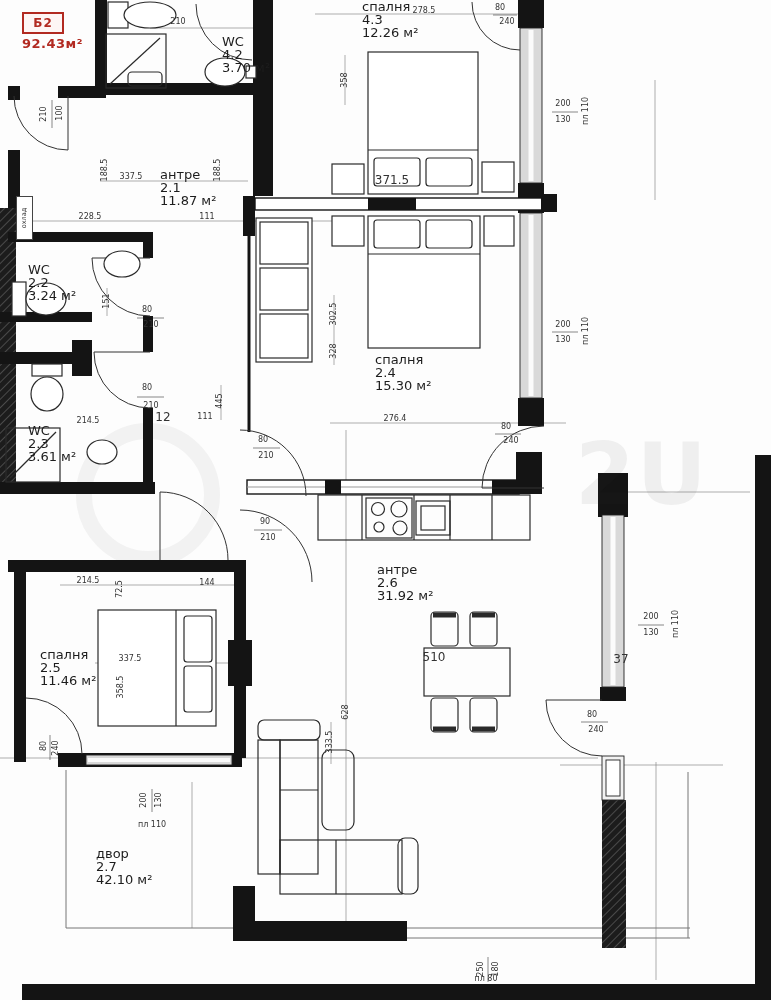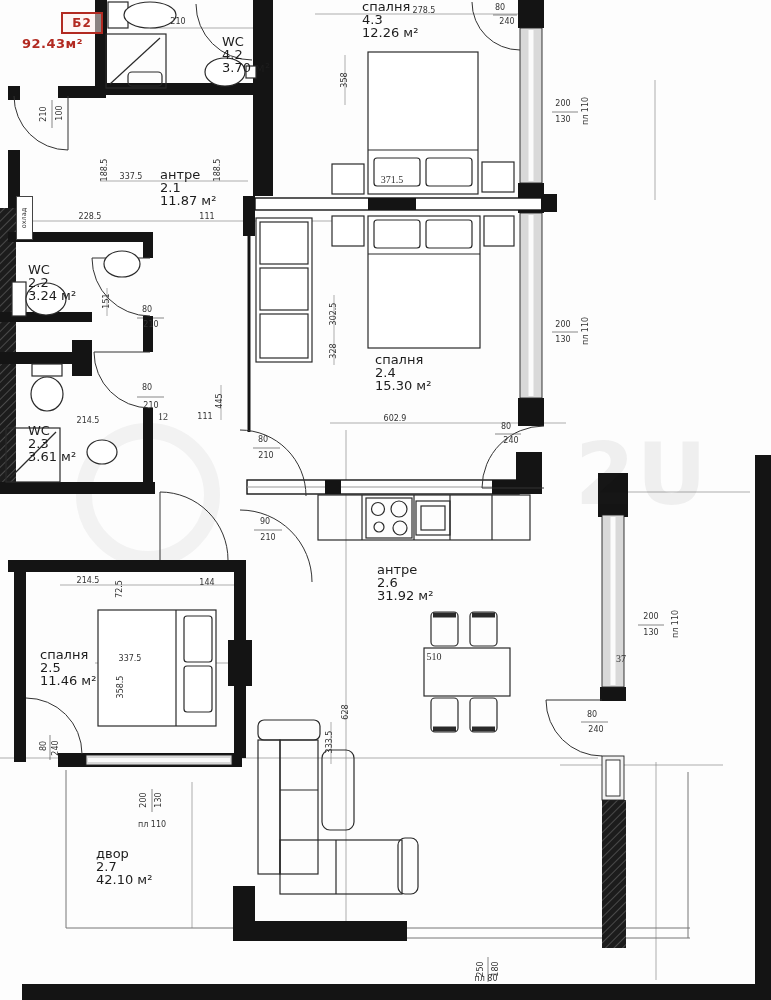--- a/index.html
+++ b/index.html
@@ -2,26 +2,26 @@
 <html><head>
 <meta charset="utf-8">
 <style>
   html,body{margin:0;padding:0;background:#fff;}
   #plan{position:relative;width:771px;height:1000px;background:#fdfdfd;overflow:hidden;
         font-family:"DejaVu Sans",sans-serif;}
   #plan svg{position:absolute;left:0;top:0;}
   .lbl{position:absolute;transform:translate(-50%,-50%);font-size:8px;color:#333;
        white-space:nowrap;line-height:8px;}
   .lbl.v{transform:translate(-50%,-50%) rotate(-90deg);}
-  .lbl.tiny{font-size:10px;font-family:Liberation Serif, serif;}
+  .lbl.tiny{font-size:12px;}
   .room{position:absolute;font-size:13px;color:#1d1d1d;line-height:13px;white-space:nowrap;}
   .room span{display:block;}
   .tag{position:absolute;left:22px;top:12px;color:#b22a21;font-weight:bold;}
   .tag .code{display:flex;align-items:center;justify-content:center;width:38px;height:18px;
-       border:2px solid #b22a21;font-size:12px;letter-spacing:1px;background:rgba(255,240,238,.5);margin-left:39px;}
+       border:2px solid #b22a21;font-size:12px;letter-spacing:1px;background:rgba(255,240,238,.5);}
   .tag .area{display:block;margin-top:2px;font-size:13px;letter-spacing:.5px;}
   .cooler{position:absolute;left:16px;top:196px;width:15px;height:42px;border:1px solid #444;
        display:flex;align-items:center;justify-content:center;background:#fff;}
   .cooler span{transform:rotate(-90deg);font-size:6.5px;color:#333;white-space:nowrap;}
   .wm-text{position:absolute;left:230px;top:524px;width:470px;text-align:center;
        font-size:33px;font-weight:bold;letter-spacing:9px;color:rgba(60,60,60,0.10);}
   .wm-logo{position:absolute;left:575px;top:424px;font-size:86px;font-weight:bold;
        color:rgba(60,60,60,0.07);letter-spacing:2px;}
 </style>
 </head>
@@ -322,21 +322,21 @@
   <span class="lbl" style="left:151px;top:406px">210</span>
   <span class="lbl v" style="left:220px;top:401px">445</span>
   <span class="lbl tiny" style="left:163px;top:417px">12</span>
   <span class="lbl" style="left:205px;top:417px">111</span>
   <span class="lbl" style="left:88px;top:421px">214.5</span>
   <span class="lbl v" style="left:334px;top:314px">302.5</span>
   <span class="lbl v" style="left:334px;top:351px">328</span>
   <span class="lbl" style="left:563px;top:325px">200</span>
   <span class="lbl" style="left:563px;top:340px">130</span>
   <span class="lbl v" style="left:586px;top:331px">пл 110</span>
-  <span class="lbl" style="left:395px;top:419px">602.9</span>
+  <span class="lbl" style="left:395px;top:419px">276.4</span>
   <span class="lbl" style="left:506px;top:427px">80</span>
   <span class="lbl" style="left:511px;top:441px">240</span>
   <span class="lbl" style="left:263px;top:440px">80</span>
   <span class="lbl" style="left:266px;top:456px">210</span>
   <span class="lbl" style="left:265px;top:522px">90</span>
   <span class="lbl" style="left:268px;top:538px">210</span>
   <span class="lbl" style="left:88px;top:581px">214.5</span>
   <span class="lbl" style="left:207px;top:583px">144</span>
   <span class="lbl v" style="left:120px;top:589px">72.5</span>
   <span class="lbl" style="left:130px;top:659px">337.5</span>

